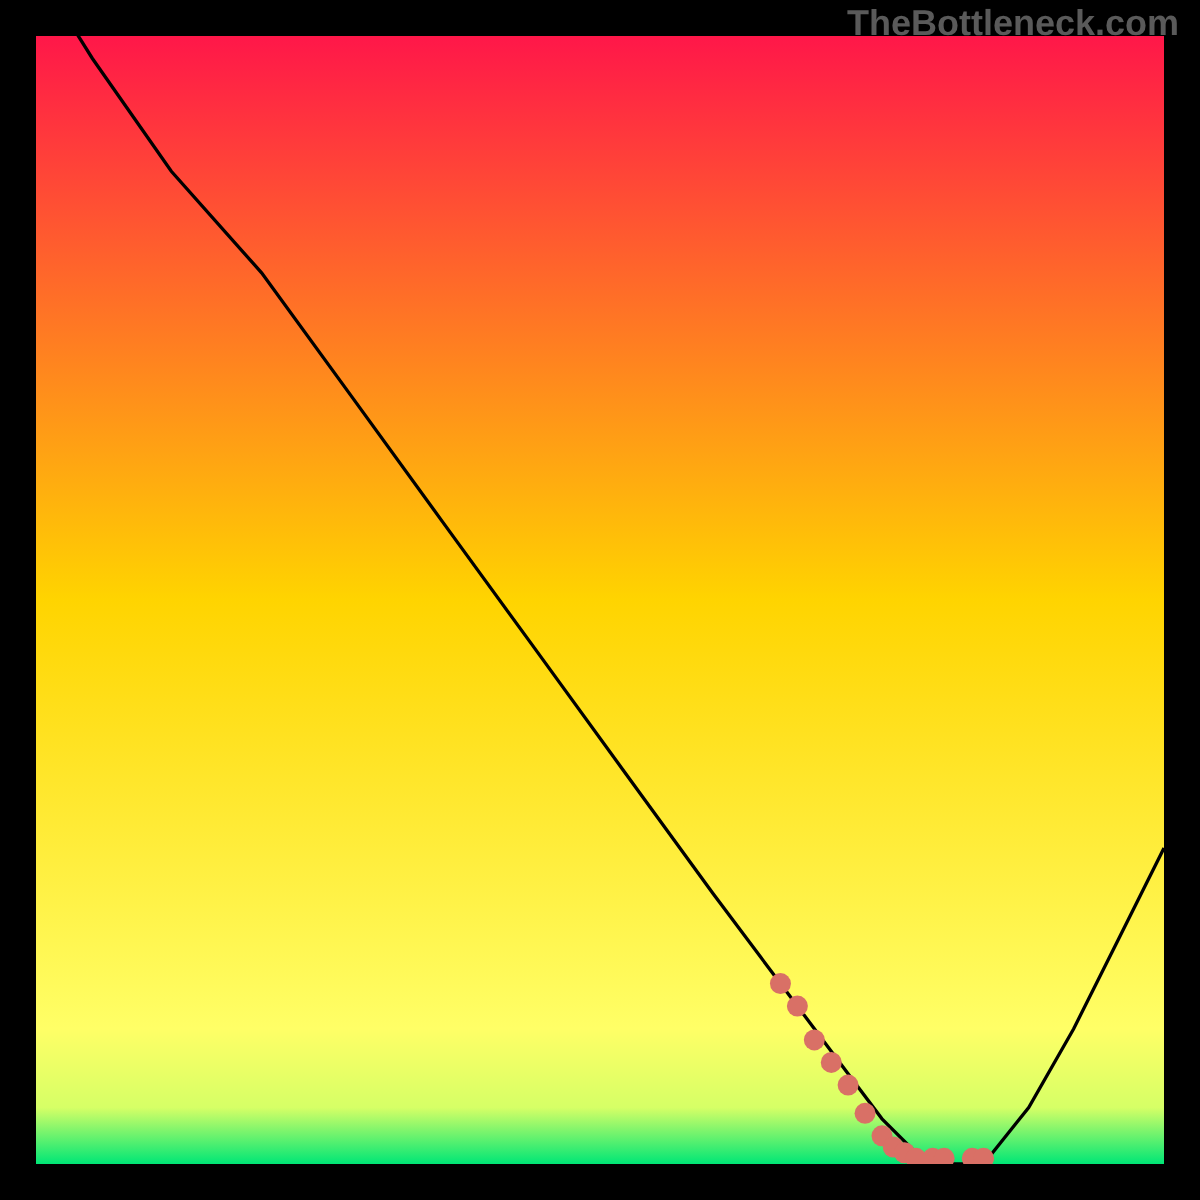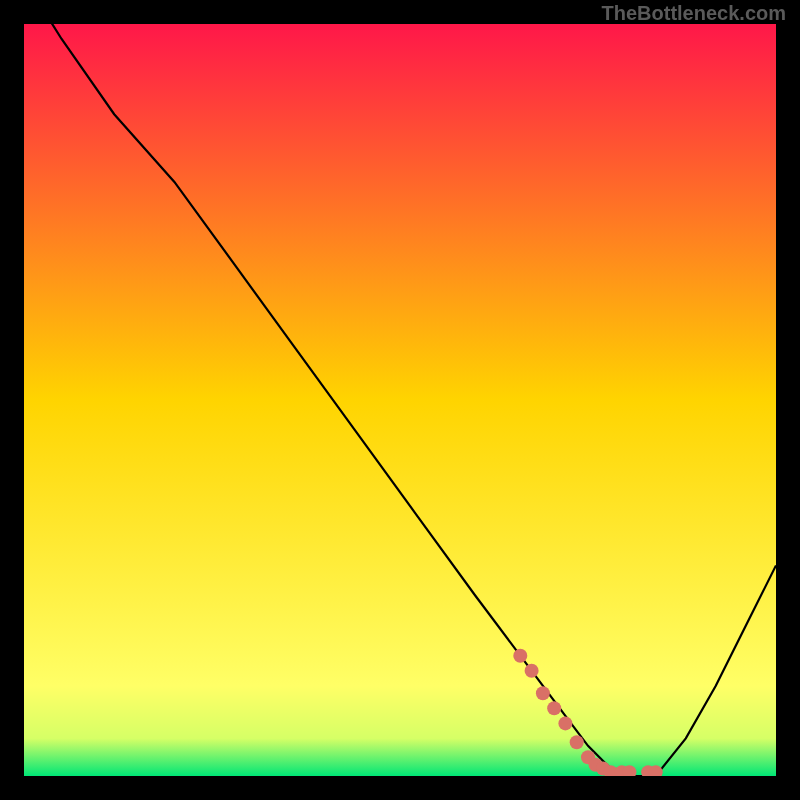--- a/index.html
+++ b/index.html
@@ -9,21 +9,21 @@
     height: 800px;
     background: #000;
     position: relative;
     font-family: Arial, sans-serif;
   }
   .watermark {
     position: absolute;
     top: 2px;
     right: 14px;
     color: #5a5a5a;
-    font-size: 20px;
+    font-size: 24px;
     font-weight: bold;
     z-index: 10;
   }
   .plot-area {
     position: absolute;
     left: 24px;
     top: 24px;
     width: 752px;
     height: 752px;
   }

